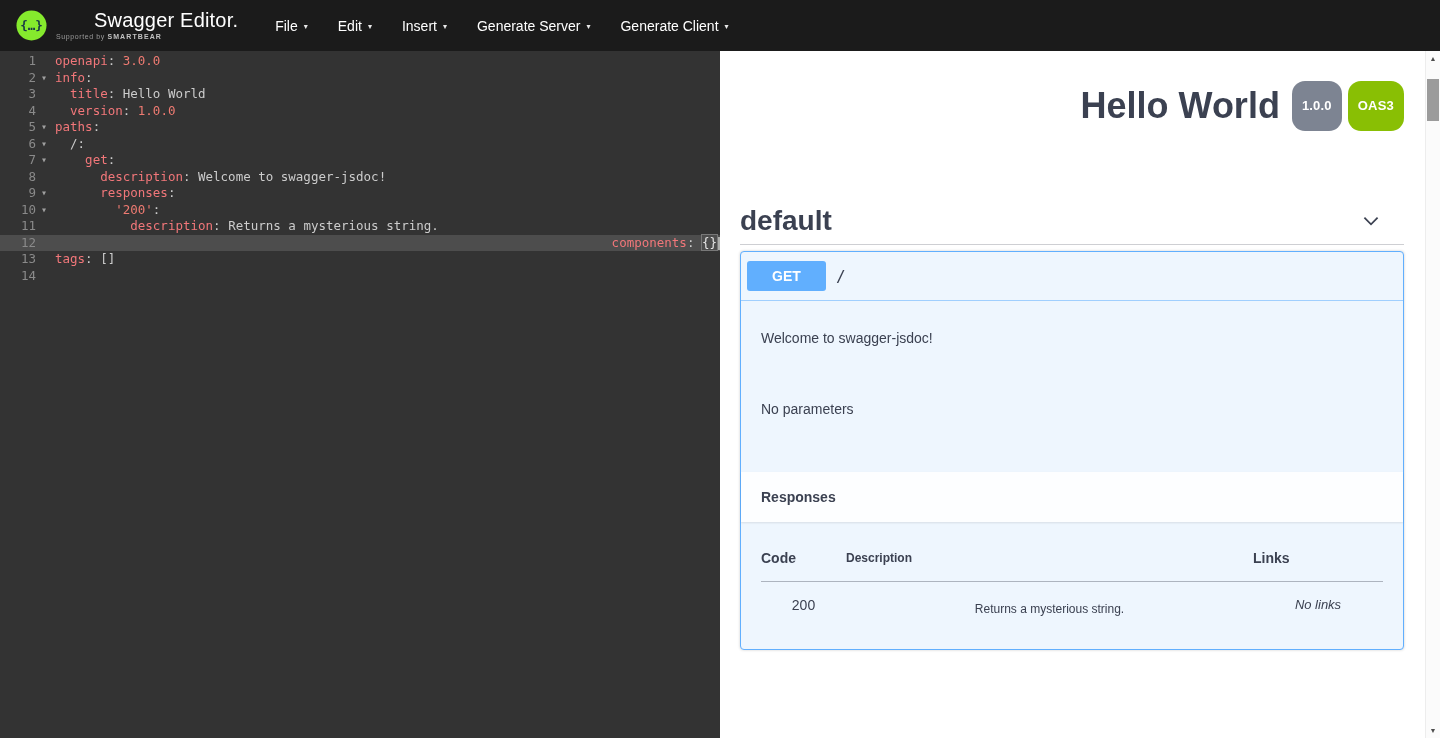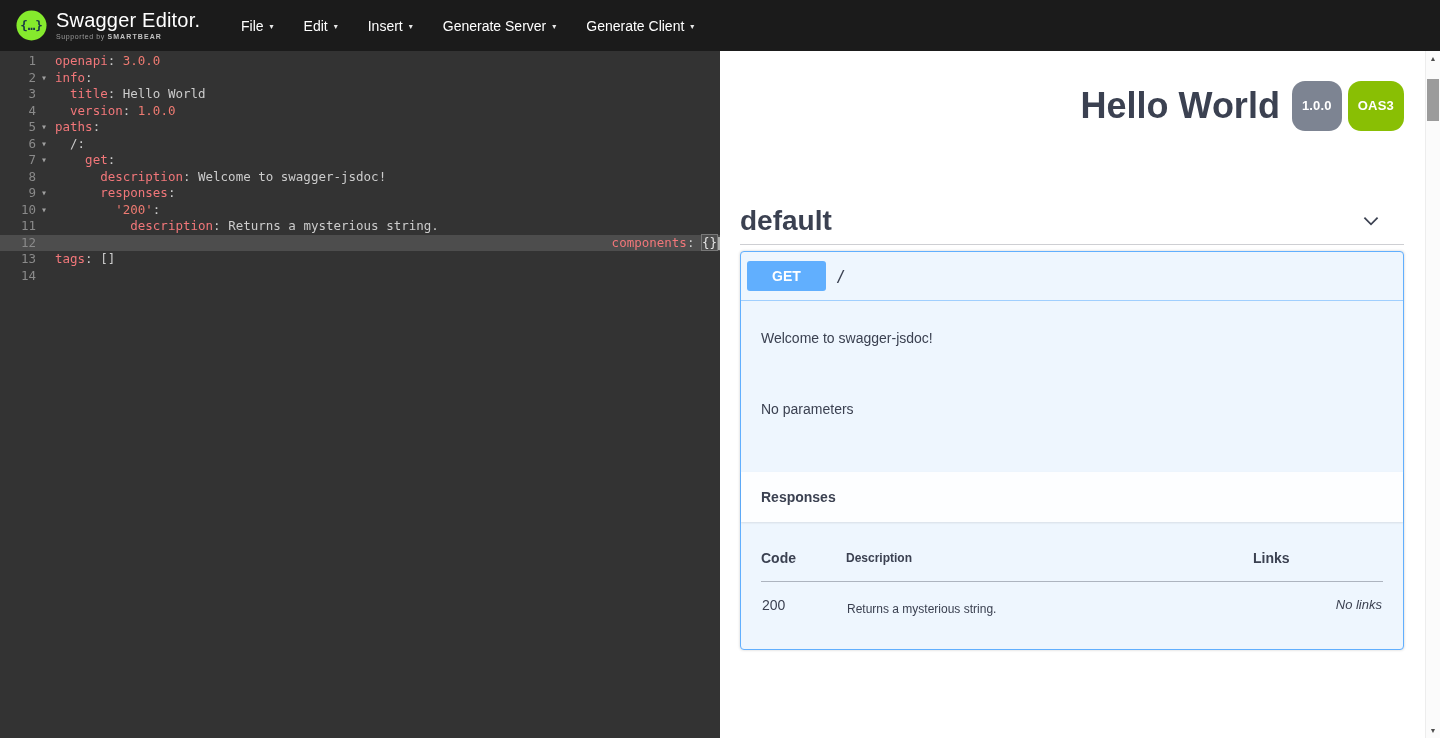--- a/index.html
+++ b/index.html
@@ -4,21 +4,21 @@
 <style>
   * { box-sizing: border-box; }
   html,body { margin:0; padding:0; width:1440px; height:738px; overflow:hidden;
               font-family:"Liberation Sans", sans-serif; background:#fff; }
 
   
   .topbar { height:51px; background:var(--topbar-bg,#1b1b1b); display:flex; align-items:center; padding-left:16px; }
   .brand { display:flex; align-items:center; gap:9px; min-width:188px; }
   .logo-circle circle { fill:var(--brand-green,#85ea2d); }
   .brand-text { display:flex; flex-direction:column; line-height:1.05; }
-  .brand-title { color:#fff; font-size:20px; font-weight:500; letter-spacing:.2px; }
+  .brand-title { color:#fff; font-size:20px; font-weight:500; letter-spacing:.2px;margin-left:38px; }
   .brand-tagline { font-size:7px; color:#9a9a9a; letter-spacing:.6px; margin-top:2px; }
   .brand-tagline .sb { font-weight:bold; color:#c2c2c2; letter-spacing:1.1px; }
   .menus { display:flex; margin-left:22px; height:100%; }
   .menu-item { color:#fff; font-size:14px; padding:0 15px; display:flex; align-items:center; gap:6px; cursor:pointer; height:100%; }
   .menu-item .caret { font-size:8px; color:#e8e8e8; transform:translateY(1px); }
 
   
   .main { display:flex; height:687px; position:relative; }
 
   
@@ -70,21 +70,21 @@
              color:var(--heading-text,#3b4151); font-weight:bold; font-size:14px; padding:5px 18px;
              font-family:"Liberation Sans", sans-serif; cursor:pointer; }
   .params-body { padding:26px 20px 55px; font-size:14px; }
   .resp-title { font-size:14px; font-weight:bold; }
   .responses-body { padding:28px 20px 32px; }
   .responses-table { width:100%; border-collapse:collapse; table-layout:fixed; }
   .responses-table th { text-align:left; padding:0 0 15px; border-bottom:1px solid rgba(59,65,81,.2); }
   .col-code { width:85px; font-size:14px; }
   .col-desc { font-size:12px; }
   .col-links { width:130px; font-size:14px; text-align:right; }
-  .responses-table td { vertical-align:top; }
+  .responses-table td { vertical-align:top;text-align:center; }
   .cell-code { font-size:14px; padding-top:15px; }
   .cell-desc { font-size:12px; padding-top:20px; }
   .cell-links { font-size:13px; font-style:italic; text-align:right; padding-top:15px; }
 
   
   .scrollbar { position:absolute; top:0; right:0; width:15px; height:100%;
                background:#fbfbfb; border-left:1px solid #ededed; }
   .sb-arrow { height:15px; display:flex; align-items:center; justify-content:center;
               font-size:7px; color:#4d4d4d; cursor:pointer; }
   .sb-arrow.down { position:absolute; bottom:0; left:0; right:0; }

